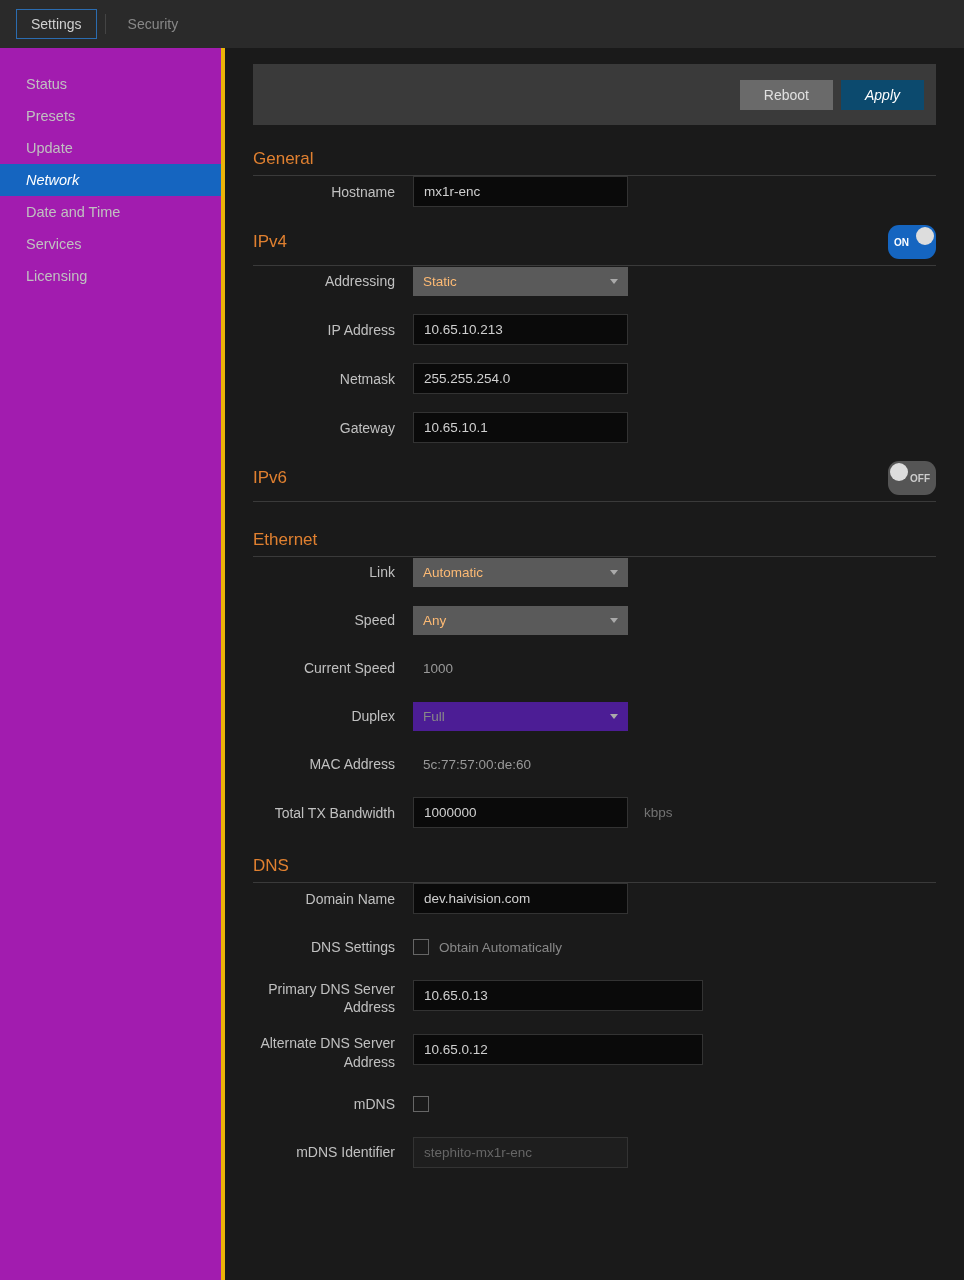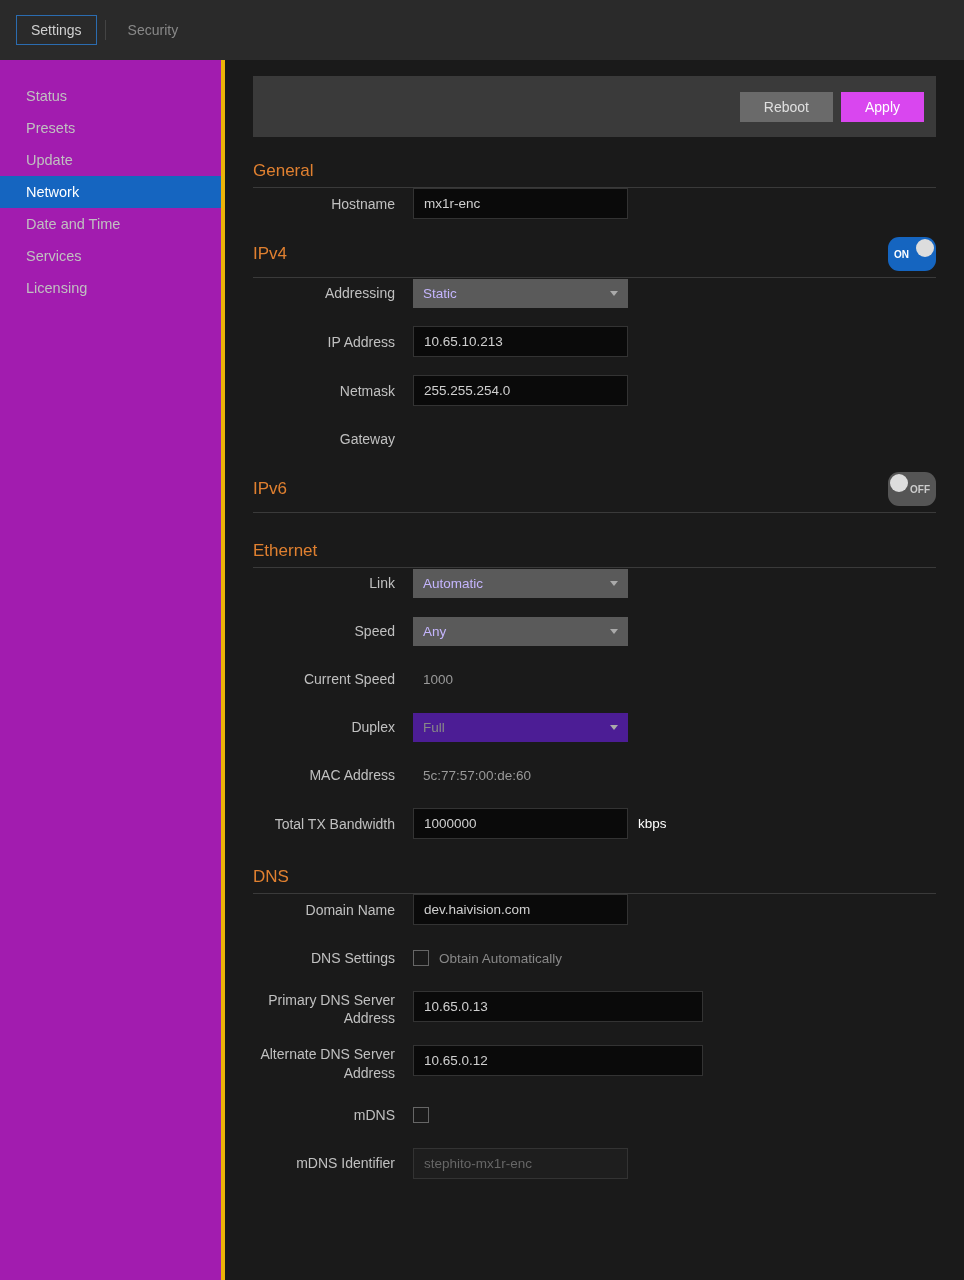--- a/index.html
+++ b/index.html
@@ -5,21 +5,21 @@
 * { box-sizing: border-box; margin: 0; padding: 0; }
 body {
   background: #1a1a1a;
   color: #c0c0c0;
   font-family: Arial, sans-serif;
   font-size: 14px;
   width: 964px;
 }
 .topbar {
   background: #2a2a2a;
-  height: 60px;
+  height: 48px;
   display: flex;
   align-items: center;
   padding: 0 16px;
   gap: 0;
 }
 .top-tab {
   padding: 6px 14px;
   color: #888;
   cursor: pointer;
   font-size: 14px;
@@ -46,20 +46,21 @@
 }
 .sidebar-item {
   padding: 8px 20px 8px 26px;
   color: #c0c0c0;
   cursor: pointer;
   font-size: 14.5px;
 }
 .sidebar-item.active {
   background: #1565c0;
   color: #fff;
+  font-style: italic;
 }
 .content {
   flex: 1;
   padding: 16px 28px 40px 28px;
 }
 .action-bar {
   background: #3a3a3a;
   height: 61px;
   display: flex;
   justify-content: flex-end;
@@ -69,21 +70,21 @@
   margin-bottom: 24px;
 }
 .btn {
   padding: 7px 24px;
   border: none;
   cursor: pointer;
   font-size: 14px;
   color: #e0e0e0;
 }
 .btn-secondary { background: #6a6a6a; }
-.btn-primary { background: #d946ef; color: #fff; }
+.btn-primary { background: #0c4a6e; color: #fff; font-style: italic; }
 .section-title {
   color: #e08030;
   font-size: 17px;
   padding-bottom: 6px;
   border-bottom: 1px solid #3a3a3a;
   display: flex;
   justify-content: space-between;
   align-items: center;
 }
 .section-title.spaced { margin-top: 28px; }
@@ -112,21 +113,21 @@
   width: 215px;
 }
 .form-input.wide { width: 290px; }
 .form-input:disabled {
   background: #1e1e1e;
   color: #666;
 }
 .form-select {
   background: #5a5a5a;
   border: none;
-  color: #c4b5fd;
+  color: #fdba74;
   padding: 7px 10px;
   width: 215px;
   display: flex;
   justify-content: space-between;
   align-items: center;
   cursor: pointer;
   font-size: 13.5px;
 }
 .form-select.disabled {
   background: #4c1d95;
@@ -137,22 +138,22 @@
   border-left: 4px solid transparent;
   border-right: 4px solid transparent;
   border-top: 5px solid #aaa;
 }
 .form-static {
   color: #999;
   padding: 7px 10px;
   font-size: 13.5px;
 }
 .form-suffix {
-  color: #ffffff;
-  margin-left: 10px;
+  color: #737373;
+  margin-left: 16px;
   font-size: 13.5px;
 }
 .form-check {
   width: 16px; height: 16px;
   border: 1px solid #666;
   background: #1a1a1a;
   margin-right: 10px;
   flex-shrink: 0;
 }
 .check-label {
@@ -244,20 +245,21 @@
     <div class="form-row">
       <div class="form-label">IP Address</div>
       <input class="form-input" value="10.65.10.213" style="">
     </div>
     <div class="form-row">
       <div class="form-label">Netmask</div>
       <input class="form-input" value="255.255.254.0" style="">
     </div>
     <div class="form-row">
       <div class="form-label">Gateway</div>
+      <input class="form-input" value="10.65.10.1" style="">
     </div>
 
     <div class="section-title">
       <span>IPv6</span>
       <div class="toggle off">
         <span class="toggle-label">OFF</span>
         <div class="toggle-knob"></div>
       </div>
     </div>
 

